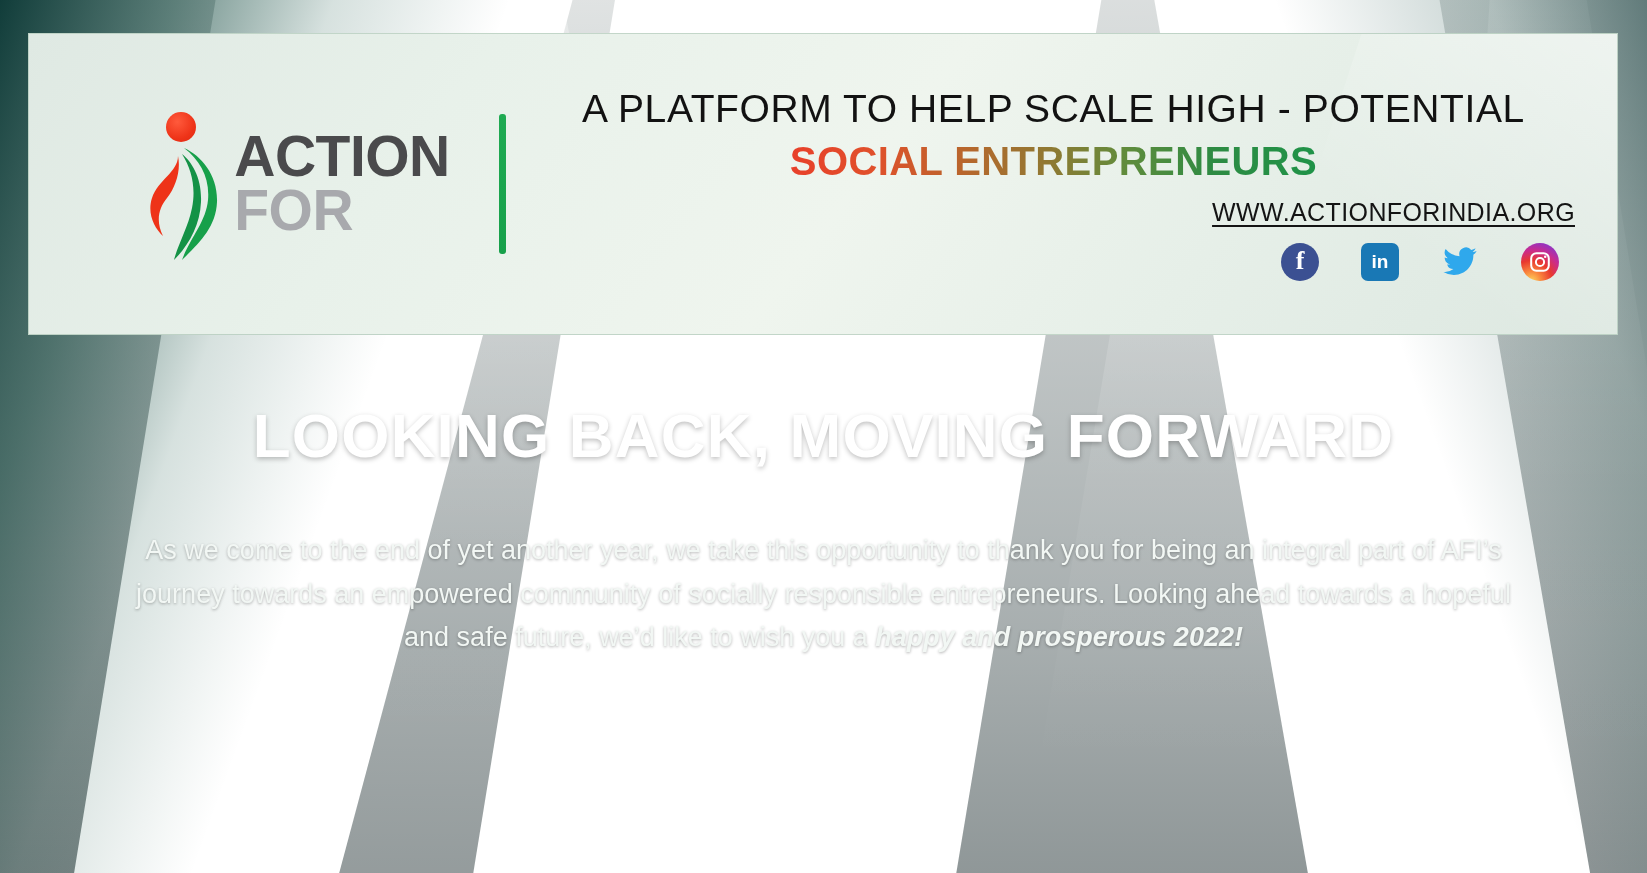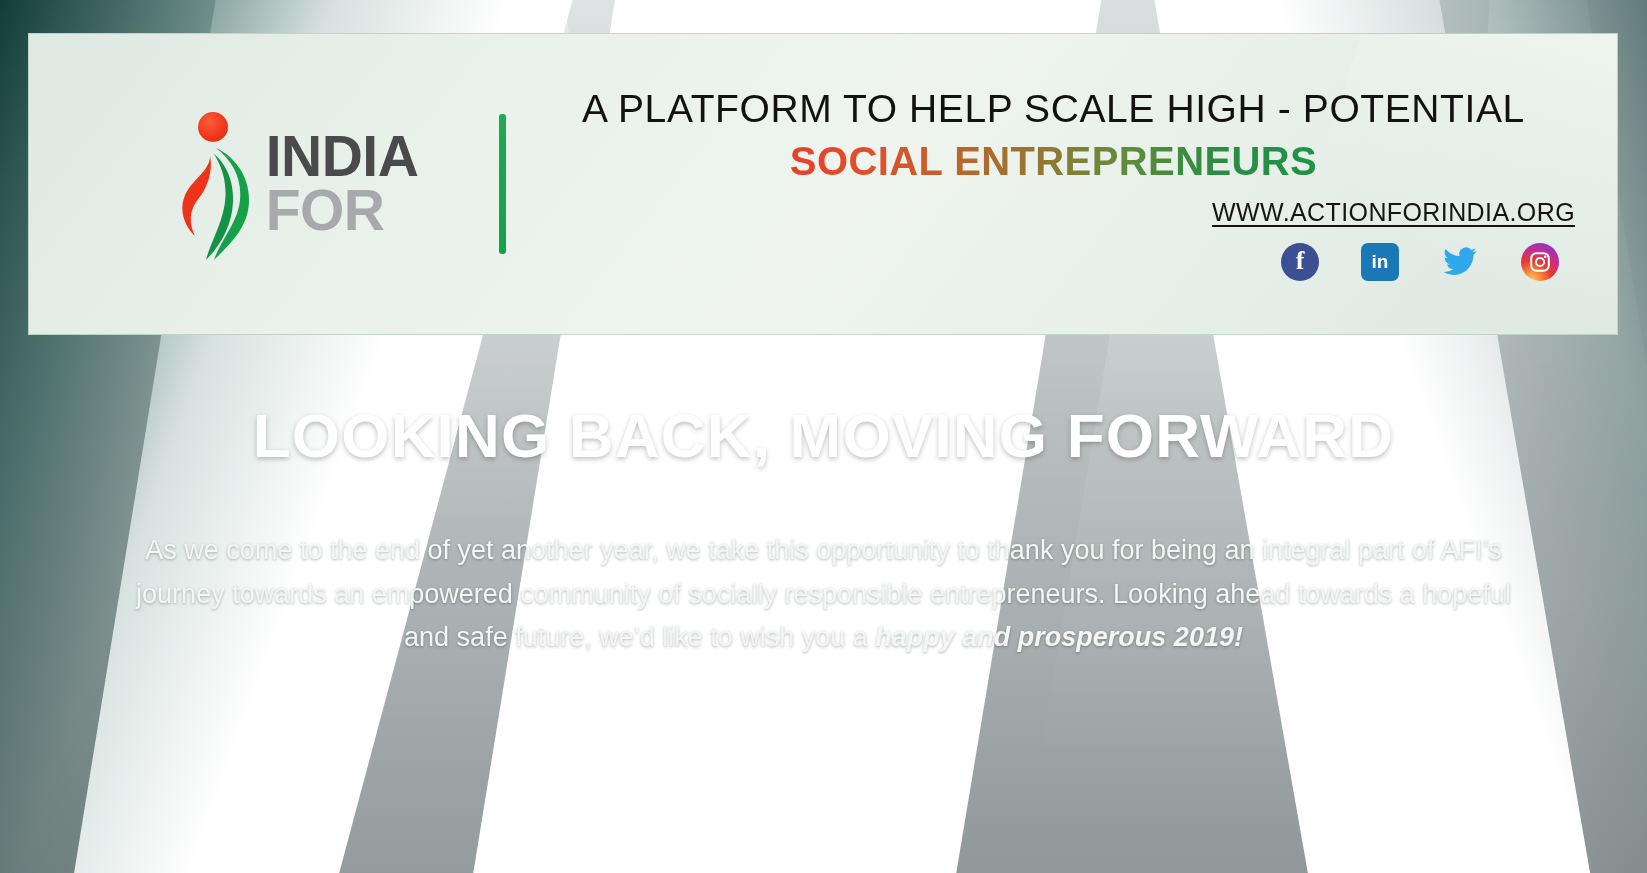--- a/index.html
+++ b/index.html
@@ -321,21 +321,21 @@
         <div class="logo-dot"></div>
         <svg class="logo-flame-orange" viewBox="0 0 34 84">
           <path d="M30 2 C30 18, 10 26, 4 44 C-1 59, 6 74, 15 82 C8 68, 10 55, 19 44 C28 33, 33 16, 30 2 Z" fill="#ee3318"></path>
         </svg>
         <svg class="logo-flame-green" viewBox="0 0 44 114">
           <path d="M10 0 C26 12, 36 30, 34 52 C32 74, 16 90, 8 112 C24 96, 42 80, 43 54 C44 28, 28 8, 10 0 Z" fill="#17a04a"></path>
           <path d="M8 6 C18 22, 22 40, 18 60 C14 80, 4 96, 0 112 C14 98, 26 78, 27 54 C28 30, 18 14, 8 6 Z" fill="#149246"></path>
         </svg>
       </div>
       <div class="logo-words">
-        <span class="w-action">INDIA</span>
+        <span class="w-action">ACTION</span>
         <span class="w-for">FOR</span>
       </div>
     </div>
 
     <div class="divider"></div>
 
     <div class="tagline-block">
       <div class="tag-line1">A PLATFORM TO HELP SCALE HIGH - POTENTIAL</div>
       <div class="tag-line2">SOCIAL ENTREPRENEURS</div>
       <a class="tag-url" href="#">WWW.ACTIONFORINDIA.ORG</a>
@@ -359,17 +359,17 @@
             <circle cx="17.2" cy="6.8" r="1.25" fill="#ffffff"></circle>
           </svg>
         </div>
       </div>
     </div>
   </div>
 
   <div class="main">
     <h1 class="headline">LOOKING BACK, MOVING FORWARD</h1>
     <p class="body-copy">
-      <span>As we come to the end of yet another year, we take this opportunity to thank you for being an integral part of AFI’s journey towards an empowered community of socially responsible entrepreneurs. Looking ahead towards a hopeful and safe future, we’d like to wish you a </span><b>happy and prosperous 2019!</b>
+      <span>As we come to the end of yet another year, we take this opportunity to thank you for being an integral part of AFI’s journey towards an empowered community of socially responsible entrepreneurs. Looking ahead towards a hopeful and safe future, we’d like to wish you a </span><b>happy and prosperous 2022!</b>
     </p>
   </div>
 
 </div>
 
 </body></html>

